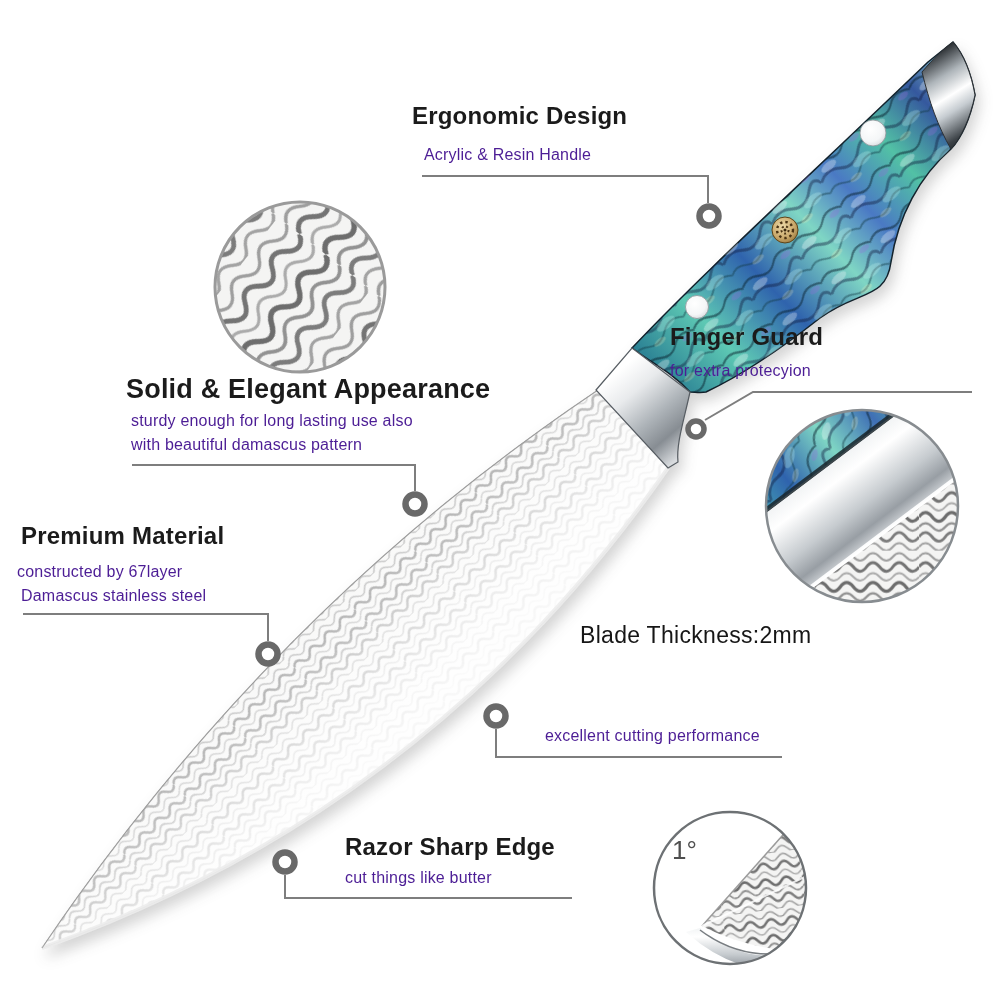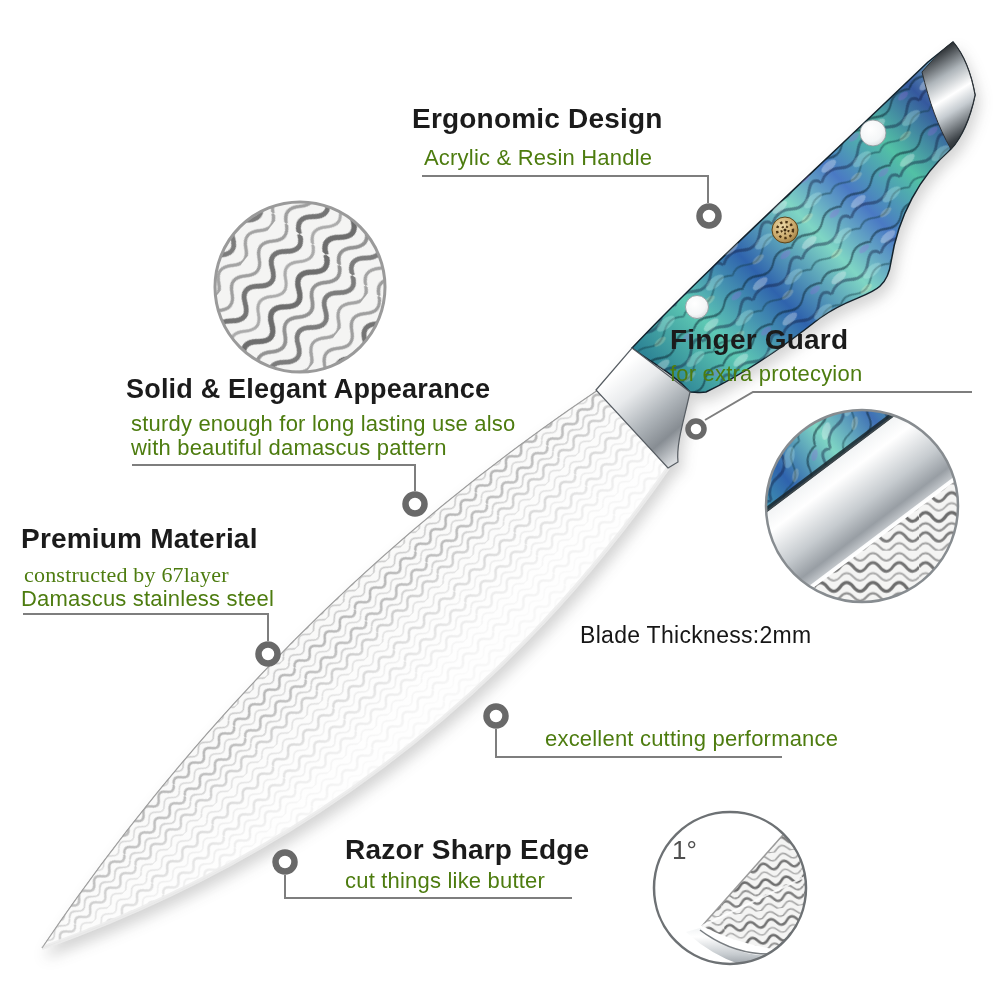--- a/index.html
+++ b/index.html
@@ -2,33 +2,33 @@
 <html><head>
 <meta charset="utf-8">
 <style>
   html,body{margin:0;padding:0;background:#ffffff;}
   .stage{
     position:relative;width:1000px;height:1000px;background:#ffffff;overflow:hidden;
     font-family:"Liberation Sans", sans-serif;
   }
   .stage svg{position:absolute;left:0;top:0;}
   .t{position:absolute;white-space:nowrap;line-height:1.12;}
-  .title{font-size:28px;font-weight:700;color:#1b1b1b;letter-spacing:.2px;}
-  .sub{font-size:22px;font-weight:400;color:#4d7c0f;letter-spacing:.2px;}
+  .title{font-size:24px;font-weight:700;color:#1b1b1b;letter-spacing:.2px;}
+  .sub{font-size:16px;font-weight:400;color:#4c1d95;letter-spacing:.2px;}
   .plain{font-size:23px;font-weight:400;color:#161616;letter-spacing:.3px;}
   .ralign{width:300px;}
   #erg-title{left:412px;top:103px;}
   #erg-sub{left:424px;top:146px;}
   #fg-title{left:670px;top:324px;}
   #fg-sub{left:670px;top:362px;}
   #solid-title{left:126px;top:374px;font-size:27px;}
   #solid-sub1{left:131px;top:412px;}
   #solid-sub2{left:131px;top:436px;}
   #prem-title{left:21px;top:523px;}
-  #prem-sub1{left:24px;top:563px;font-family:Liberation Serif, serif;}
+  #prem-sub1{left:17px;top:563px;}
   #prem-sub2{left:21px;top:587px;}
   #thick{left:580px;top:623px;}
   #well-title{left:545px;top:692px;}
   #well-sub{left:545px;top:727px;}
   #razor-title{left:345px;top:834px;}
   #razor-sub{left:345px;top:869px;}
   #angle{left:672px;top:836px;font-size:26px;color:#4f4f4f;font-weight:400;}
 </style>
 </head>
 <body>

